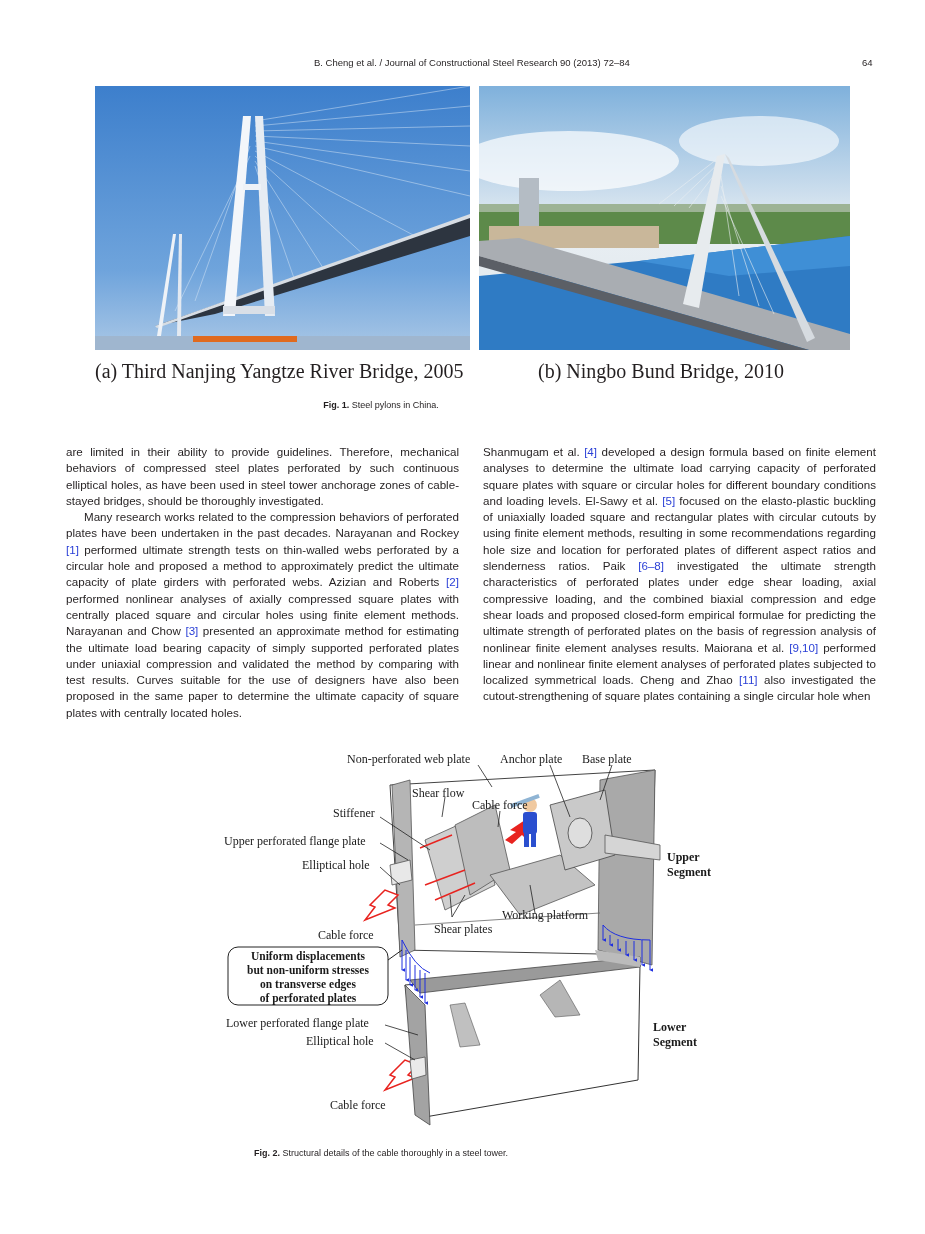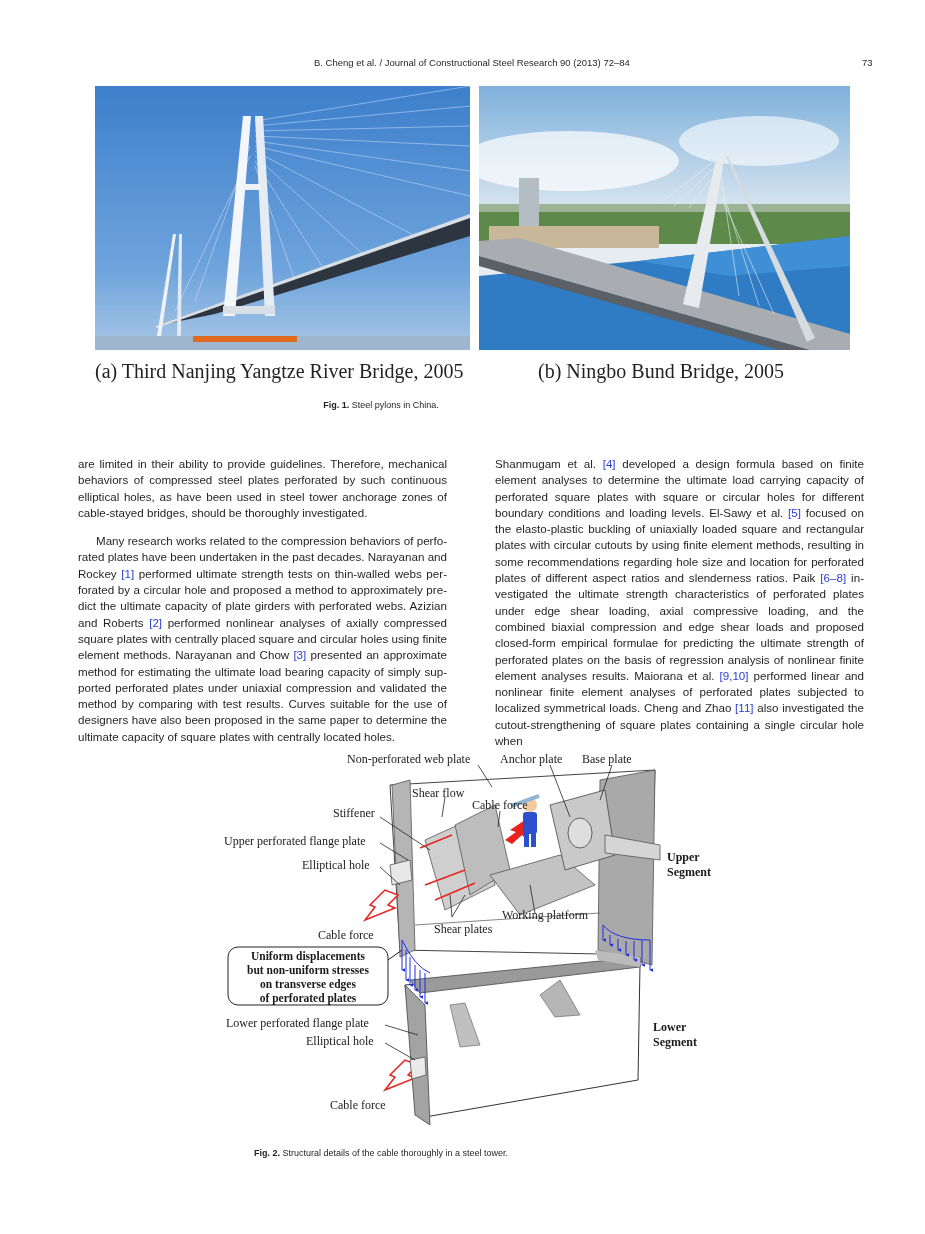--- a/index.html
+++ b/index.html
@@ -11,32 +11,32 @@
   .photo-a { left:95px; width:375px; }
   .photo-b { left:479px; width:371px; }
   .subcap { position:absolute; top:360px; font-family:Liberation Serif, serif; font-size:20px; white-space:nowrap; }
   .subcap-a { left:95px; }
   .subcap-b { left:538px; }
   .figcap { position:absolute; left:0; width:762px; text-align:center; font-family:"Liberation Sans", sans-serif; font-size:9px; }
   .figcap b { font-weight:bold; }
   .col { position:absolute; top:444px; width:393px; font-family:"Liberation Sans", sans-serif; font-size:11.6px; line-height:16.3px; text-align:justify; hyphens:manual; }
   .col-left { left:66px; }
   .col-right { left:483px; }
-  .col p { margin:12px; }
+  .col p { margin:0; }
   .col p.indent { text-indent:18px; }
   .ref { color:#2a3fd6; }
   .fig2 { position:absolute; left:220px; top:745px; width:505px; height:390px; }
   .fig2 svg text { font-family:"Liberation Serif", serif; }
 </style>
 </head>
 <body>
 
 <div class="running-head">
   <span class="journal">B. Cheng et al. / Journal of Constructional Steel Research 90 (2013) 72–84</span>
-  <span class="page">73</span>
+  <span class="page">64</span>
 </div>
 
 <div class="photo photo-a">
   <svg width="375" height="264" viewBox="0 0 375 264">
     <defs>
       <linearGradient id="skyA" x1="0" y1="0" x2="0" y2="1">
         <stop offset="0" stop-color="#3d7fcc"></stop>
         <stop offset="0.7" stop-color="#6fa4dc"></stop>
         <stop offset="1" stop-color="#a9c7e6"></stop>
       </linearGradient>
@@ -112,21 +112,21 @@
     <polygon points="246,68 250,72 336,252 328,256" fill="#d6dbe0"></polygon>
   </svg>
 </div>
 
 <div class="subcap subcap-a">
   <span>(a)</span>
   <span>Third Nanjing Yangtze River Bridge, 2005</span>
 </div>
 <div class="subcap subcap-b">
   <span>(b)</span>
-  <span>Ningbo Bund Bridge, 2005</span>
+  <span>Ningbo Bund Bridge, 2010</span>
 </div>
 
 <div class="figcap" style="top:400px;">
   <b>Fig. 1.</b>
   <span>Steel pylons in China.</span>
 </div>
 
 <div class="col col-left" id="col-left">
     <p><span>are limited in their ability to provide guidelines. Therefore, mechanical behaviors of compressed steel plates perforated by such continuous elliptical holes, as have been used in steel tower anchorage zones of cable-stayed bridges, should be thoroughly investigated.</span></p>
     <p class="indent"><span>Many research works related to the compression behaviors of perfo­rated plates have been undertaken in the past decades. Narayanan and Rockey </span><span class="ref">[1]</span><span> performed ultimate strength tests on thin-walled webs per­forated by a circular hole and proposed a method to approximately pre­dict the ultimate capacity of plate girders with perforated webs. Azizian and Roberts </span><span class="ref">[2]</span><span> performed nonlinear analyses of axially compressed square plates with centrally placed square and circular holes using finite element methods. Narayanan and Chow </span><span class="ref">[3]</span><span> presented an approximate method for estimating the ultimate load bearing capacity of simply sup­ported perforated plates under uniaxial compression and validated the method by comparing with test results. Curves suitable for the use of designers have also been proposed in the same paper to determine the ultimate capacity of square plates with centrally located holes.</span></p>

